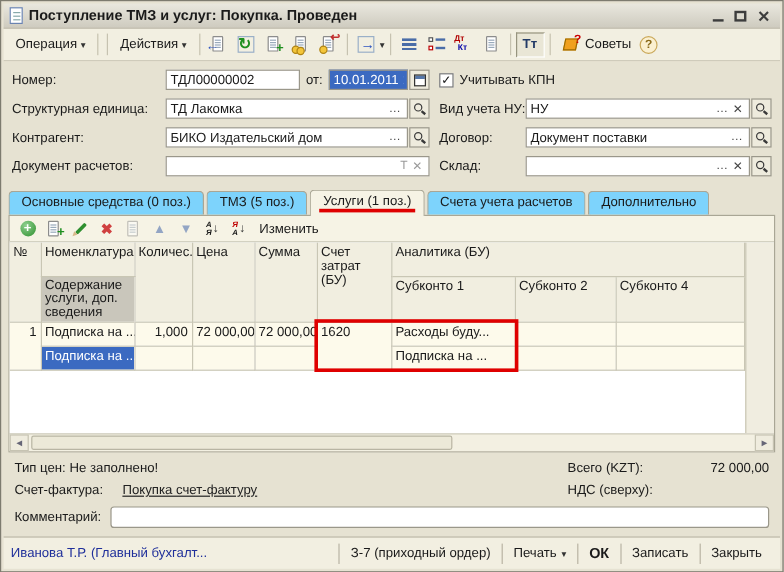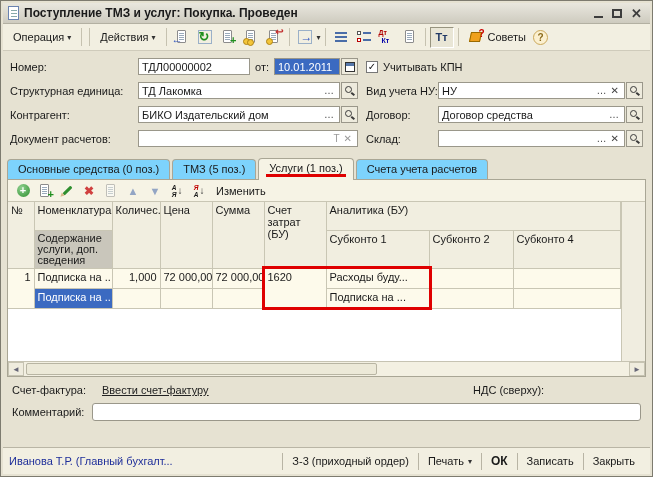--- a/index.html
+++ b/index.html
@@ -299,21 +299,21 @@
           <span class="val">БИКО Издательский дом</span>
           <span class="inbtn">…</span>
         </span>
         <span class="sqbtn">
             <span class="lens"></span>
           </span>
       </div>
       <div class="rcl">
         <span class="rlabel">Договор:</span>
         <span class="fld" style="flex:1">
-          <span class="val">Договор средства</span>
+          <span class="val">Документ поставки</span>
           <span class="inbtn">…</span>
         </span>
         <span class="sqbtn">
             <span class="lens"></span>
           </span>
       </div>
     </div>
     <div class="frow">
       <div class="lcl">
         <span class="flabel">Документ расчетов:</span>
@@ -338,20 +338,21 @@
   </div>
 
   <div class="tabs">
     <span class="tab">Основные средства (0 поз.)</span>
     <span class="tab">ТМЗ (5 поз.)</span>
     <span class="tab active">
       <span>Услуги (1 поз.)</span>
       <span class="tab-ul"></span>
     </span>
     <span class="tab">Счета учета расчетов</span>
+    <span class="tab">Дополнительно</span>
   </div>
 
   <div class="panel">
     <div class="gtoolbar">
       <span class="gic">
           <span class="addc">+</span>
         </span>
       <span class="gic">
           <span class="ic16">
             <span class="doc lined"></span>
@@ -448,35 +449,40 @@
     <div class="hscroll">
       <span class="sbtn">◄</span>
       <span class="strack">
           <span class="sthumb"></span>
         </span>
       <span class="sbtn">►</span>
     </div>
   </div>
 
   <div class="footline">
+    <span>Тип цен: Не заполнено!</span>
+    <span class="totlbl">Всего (KZT):</span>
+    <span class="totval">72 000,00</span>
+  </div>
+  <div class="footline">
     <span class="invlbl">Счет-фактура:</span>
-    <span class="link">Ввести счет-фактуру</span>
+    <span class="link">Покупка счет-фактуру</span>
     <span class="totlbl">НДС (сверху):</span>
     <span class="totval"></span>
   </div>
   <div class="commentrow">
     <span class="flabel" style="width:80px;flex:0 0 80px">Комментарий:</span>
     <input type="text" value="" style="">
   </div>
 
   <div class="statusbar">
     <span class="user">Иванова Т.Р. (Главный бухгалт...</span>
     <span class="sbright">
       <span class="sbsep"></span>
-      <span class="sbbtn">З-3 (приходный ордер)</span>
+      <span class="sbbtn">З-7 (приходный ордер)</span>
       <span class="sbsep"></span>
       <span class="sbbtn">
         <span>Печать</span>
         <span class="darr">▾</span>
       </span>
       <span class="sbsep"></span>
       <span class="sbbtn bold">ОК</span>
       <span class="sbsep"></span>
       <span class="sbbtn">Записать</span>
       <span class="sbsep"></span>

